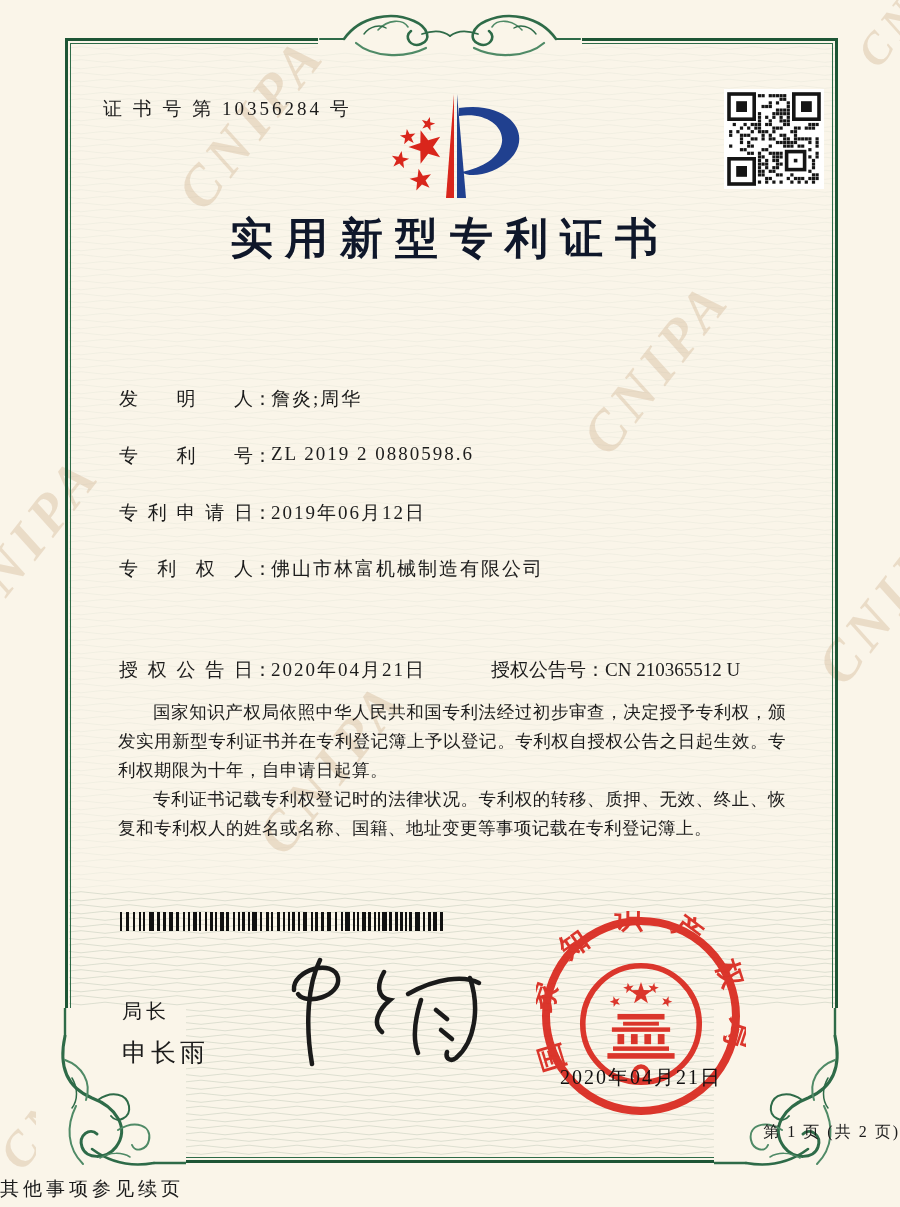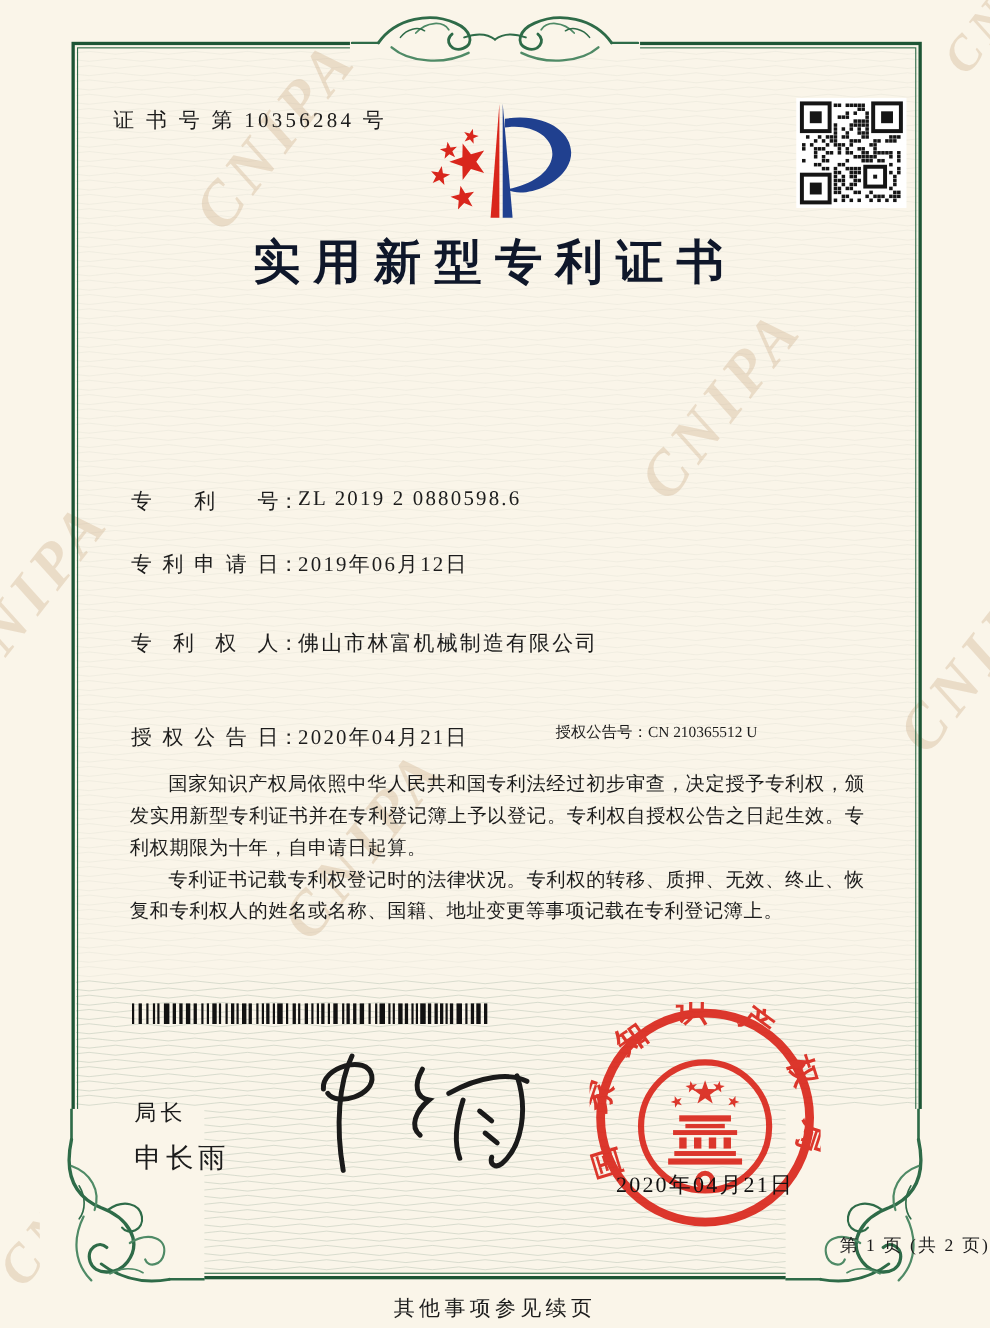--- a/index.html
+++ b/index.html
@@ -25,36 +25,36 @@
   .qr{position:absolute;left:724px;top:89px;background:#fff;}
   .title{position:absolute;left:0;right:0;top:210px;text-align:center;
          font-size:43px;font-weight:bold;letter-spacing:12px;color:#0f172a;}
   
   .frow{position:absolute;left:119px;font-size:19px;white-space:nowrap;}
   .frow .lab{display:inline-block;width:134px;text-align:justify;text-align-last:justify;
              vertical-align:top;}
   .frow .colon{display:inline-block;width:18px;vertical-align:top;}
   .frow .val{display:inline-block;letter-spacing:2px;vertical-align:top;}
   .frow .val.wrap{white-space:normal;width:475px;line-height:28px;}
-  .gaz{position:absolute;left:372px;top:0;font-size:14px;white-space:nowrap;margin-left:14px;}
+  .gaz{position:absolute;left:372px;top:0;font-size:19px;white-space:nowrap;}
   
   .paras{position:absolute;left:118px;top:698px;width:668px;font-size:17.5px;
          line-height:29px;text-align:justify;}
   .paras p{margin:0;text-indent:2em;letter-spacing:0.5px;}
   
   .barcode{position:absolute;left:120px;top:912px;}
   .signer-title{position:absolute;left:122px;top:998px;font-size:20px;letter-spacing:4px;}
   .signer-name{position:absolute;left:122px;top:1036px;font-size:25px;letter-spacing:4px;}
   .signature{position:absolute;left:258px;top:948px;}
   .seal{position:absolute;left:536px;top:911px;}
   .seal-date{position:absolute;left:560px;top:1064px;font-size:20px;letter-spacing:2px;
              color:#111;z-index:5;}
   .page-footer{position:absolute;left:0;right:0;top:1122px;text-align:right;
                font-size:16px;letter-spacing:2px;}
-  .cont-note{position:absolute;left:0;right:0;top:1176px;text-align:center;
+  .cont-note{position:absolute;left:0;right:0;top:1176px;
              font-size:19px;letter-spacing:4px;}
 </style>
 </head>
 <body>
 
 <div id="page">
 
   <svg id="guilloche" width="766" height="1116" viewBox="0 0 766 1116">
       <path d="M0 5.0 q 12 -2.6 24 0 q 12 2.6 24 0 q 12 -2.6 24 0 q 12 2.6 24 0 q 12 -2.6 24 0 q 12 2.6 24 0 q 12 -2.6 24 0 q 12 2.6 24 0 q 12 -2.6 24 0 q 12 2.6 24 0 q 12 -2.6 24 0 q 12 2.6 24 0 q 12 -2.6 24 0 q 12 2.6 24 0 q 12 -2.6 24 0 q 12 2.6 24 0 q 12 -2.6 24 0 q 12 2.6 24 0 q 12 -2.6 24 0 q 12 2.6 24 0 q 12 -2.6 24 0 q 12 2.6 24 0 q 12 -2.6 24 0 q 12 2.6 24 0 q 12 -2.6 24 0 q 12 2.6 24 0 q 12 -2.6 24 0 q 12 2.6 24 0 q 12 -2.6 24 0 q 12 2.6 24 0 q 12 -2.6 24 0 q 12 2.6 24 0" fill="none" stroke="#b7c3b2" stroke-width="0.9" stroke-opacity="0.15"></path>
       <path d="M0 11.5 q 12 2.6 24 0 q 12 -2.6 24 0 q 12 2.6 24 0 q 12 -2.6 24 0 q 12 2.6 24 0 q 12 -2.6 24 0 q 12 2.6 24 0 q 12 -2.6 24 0 q 12 2.6 24 0 q 12 -2.6 24 0 q 12 2.6 24 0 q 12 -2.6 24 0 q 12 2.6 24 0 q 12 -2.6 24 0 q 12 2.6 24 0 q 12 -2.6 24 0 q 12 2.6 24 0 q 12 -2.6 24 0 q 12 2.6 24 0 q 12 -2.6 24 0 q 12 2.6 24 0 q 12 -2.6 24 0 q 12 2.6 24 0 q 12 -2.6 24 0 q 12 2.6 24 0 q 12 -2.6 24 0 q 12 2.6 24 0 q 12 -2.6 24 0 q 12 2.6 24 0 q 12 -2.6 24 0 q 12 2.6 24 0 q 12 -2.6 24 0" fill="none" stroke="#b7c3b2" stroke-width="0.9" stroke-opacity="0.15"></path>
@@ -496,27 +496,30 @@
         <rect x="55.5" y="91.5" width="3.2" height="3.2"></rect>
         <rect x="66.3" y="91.5" width="3.2" height="3.2"></rect>
         <rect x="73.5" y="91.5" width="3.2" height="3.2"></rect>
         <rect x="80.7" y="91.5" width="3.2" height="3.2"></rect>
         <rect x="87.89999999999999" y="91.5" width="3.2" height="3.2"></rect>
       </g>
     </svg>
 
   <div class="title">实用新型专利证书</div>
 
+  <div class="frow" style="top:386px;">
+    <span class="lab">发明人</span><span class="colon">：</span><span class="val">詹炎;周华</span>
+  </div>
   <div class="frow" style="top:443px;font-family:Liberation Serif, serif;">
     <span class="lab">专利号</span><span class="colon">：</span><span class="val">ZL 2019 2 0880598.6</span>
   </div>
   <div class="frow" style="top:500px;">
     <span class="lab">专利申请日</span><span class="colon">：</span><span class="val">2019年06月12日</span>
   </div>
-  <div class="frow" style="top:556px;margin-top:16px;">
+  <div class="frow" style="top:556px;">
     <span class="lab">专利权人</span><span class="colon">：</span><span class="val">佛山市林富机械制造有限公司</span>
   </div>
   <div class="frow" style="top:657px;text-decoration:underline;">
     <span class="lab">授权公告日</span><span class="colon">：</span><span class="val">2020年04月21日</span>
     <span class="gaz"><span>授权公告号</span><span>：</span><span>CN 210365512 U</span></span>
   </div>
 
   <div class="paras">
     <p>国家知识产权局依照中华人民共和国专利法经过初步审查，决定授予专利权，颁发实用新型专利证书并在专利登记簿上予以登记。专利权自授权公告之日起生效。专利权期限为十年，自申请日起算。</p>
     <p>专利证书记载专利权登记时的法律状况。专利权的转移、质押、无效、终止、恢复和专利权人的姓名或名称、国籍、地址变更等事项记载在专利登记簿上。</p>

